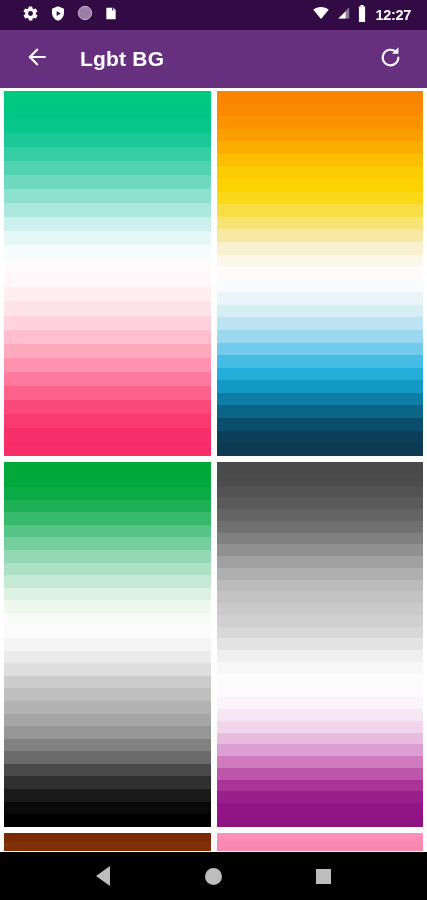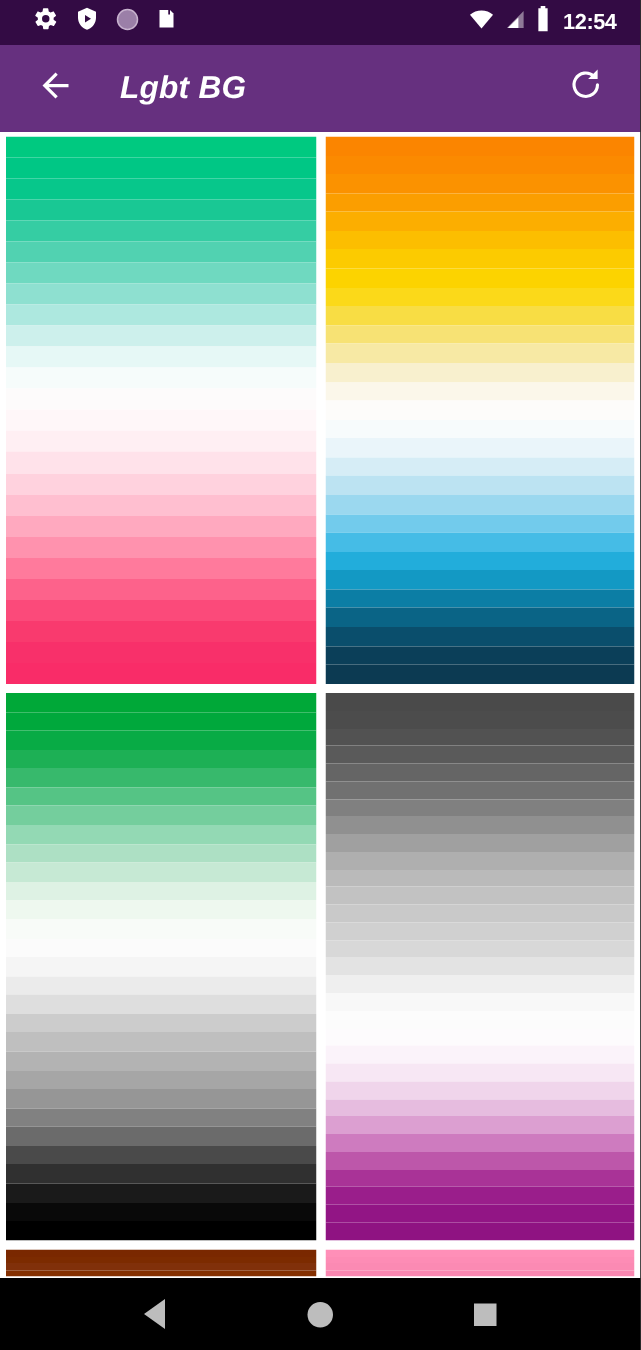--- a/index.html
+++ b/index.html
@@ -62,21 +62,20 @@
   
   #toolbar {
     position: absolute;
     left: 0; top: 30px;
     width: 427px;
     height: 58px;
     background: #66307F;
     display: flex;
     align-items: center;
     z-index: 15;
-    font-style: italic;
   }
   #back-button {
     width: 46px; height: 46px;
     margin-left: 14px;
     display: flex; align-items: center; justify-content: center;
     cursor: pointer;
   }
   #toolbar-title {
     color: #ffffff;
     font-size: 21px;
@@ -195,21 +194,21 @@
         <svg width="15" height="14" viewBox="0 0 20 20">
           <path fill="#ffffff" d="M18 2v16H2z" opacity="0.45"></path>
           <path fill="#ffffff" d="M13 8v10H3z"></path>
         </svg>
       </span>
       <span class="sb-icon">
         <svg width="10" height="17" viewBox="0 0 12 22">
           <path fill="#ffffff" d="M4 0h4v2h2v20H2V2h2z"></path>
         </svg>
       </span>
-      <span id="status-clock">12:54</span>
+      <span id="status-clock">12:27</span>
     </div>
   </div>
 
   <div id="toolbar">
     <div id="back-button">
       <span>
         <svg width="26" height="26" viewBox="0 0 24 24">
           <path fill="#ffffff" d="M20 11H7.8l5.6-5.6L12 4l-8 8 8 8 1.4-1.4L7.8 13H20z"></path>
         </svg>
       </span>

